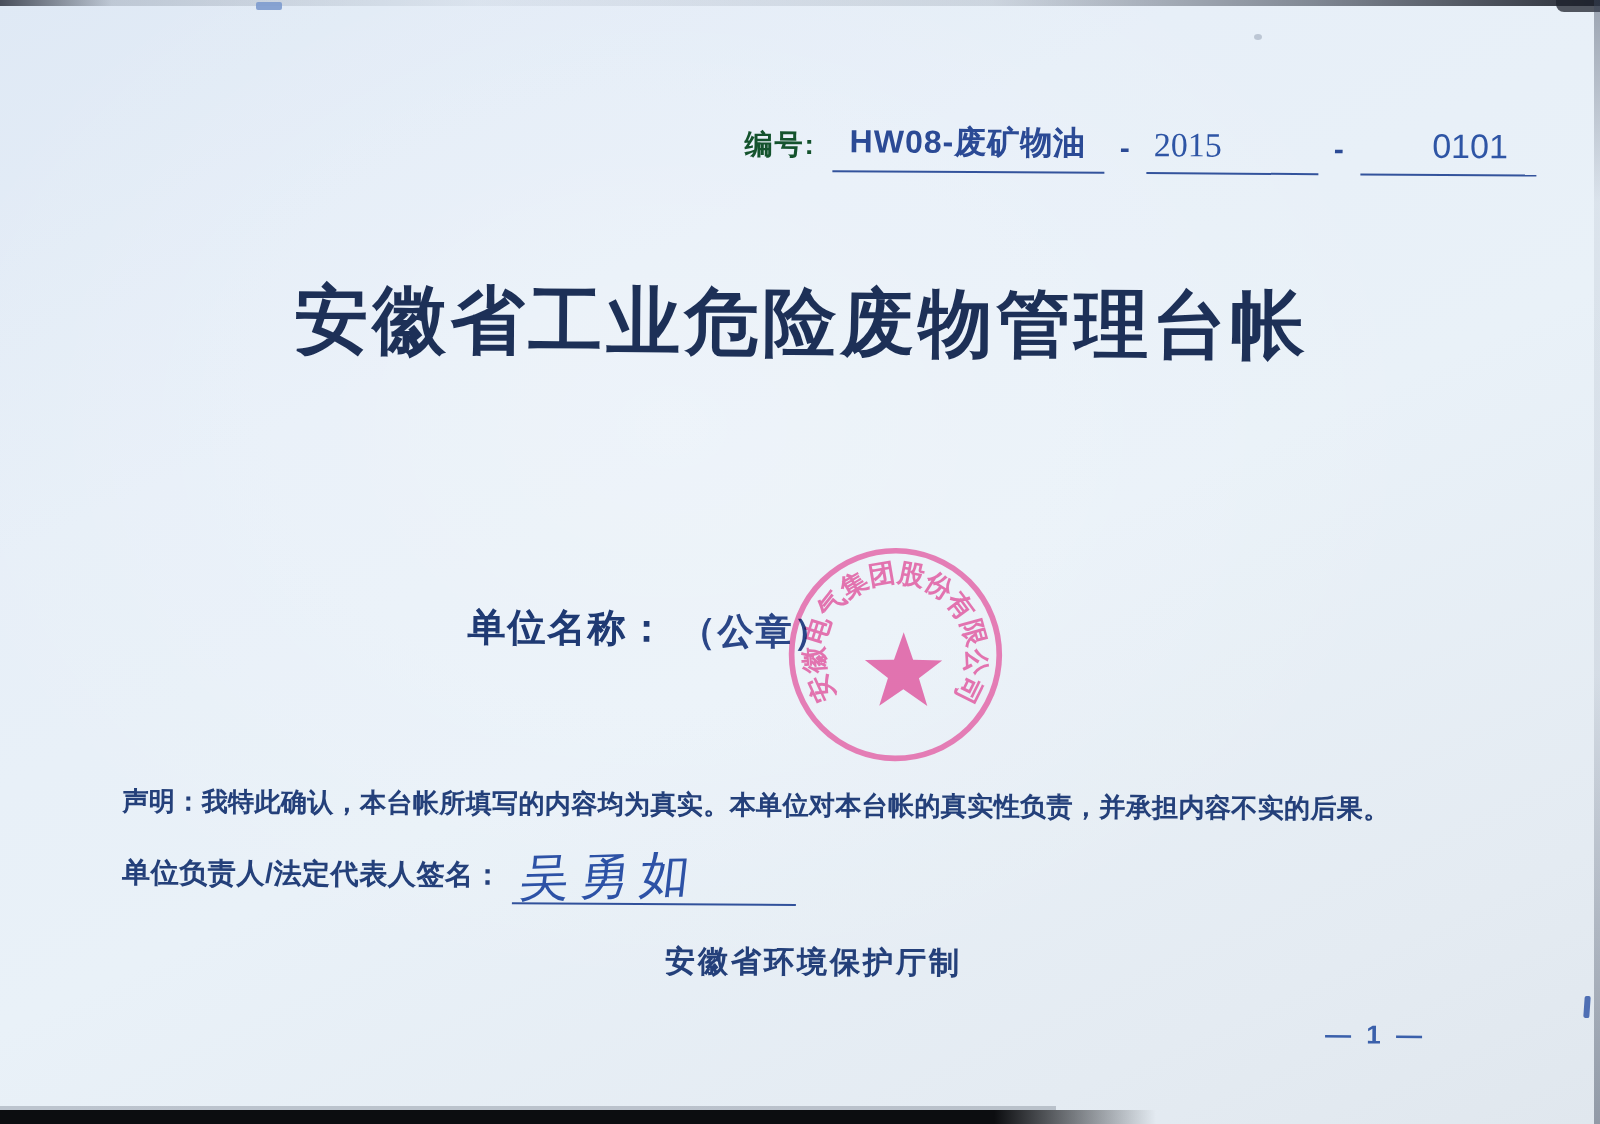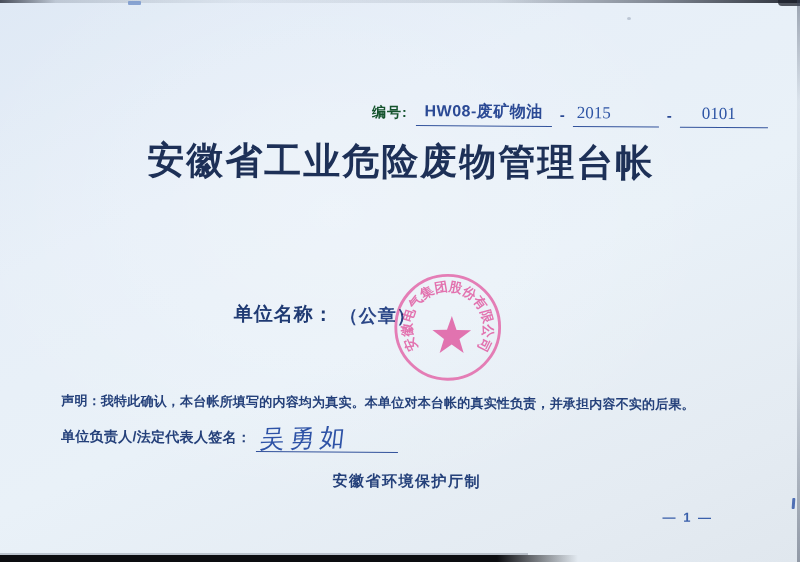--- a/index.html
+++ b/index.html
@@ -8,25 +8,25 @@
     font-family:"Liberation Sans","DejaVu Sans",sans-serif;
     background:linear-gradient(155deg,#dfe9f5 0%,#e7eff8 30%,#e9f1f8 55%,#e4ebf2 85%,#e0e7ee 100%);
   }
   .paper-sheen{position:absolute;inset:0;pointer-events:none;
     background:radial-gradient(ellipse at 42% 38%, rgba(255,255,255,.25) 0%, rgba(255,255,255,0) 60%);}
   .content{position:absolute;inset:0;transform:rotate(0.35deg);color:#24407a;}
 
   
   .serial-row{position:absolute;top:61px;left:371px;display:flex;align-items:flex-end;gap:8px;}
   .serial-label{font-size:14px;font-weight:bold;color:#14532d;padding-bottom:4px;letter-spacing:1px;}
-  .u-field{border-bottom:1.6px solid #33539c;padding:0 4px 3px;margin-top:40px;}
+  .u-field{border-bottom:1.6px solid #33539c;padding:0 4px 3px;}
   .serial-code{font-size:16px;font-weight:bold;color:#2b4a95;letter-spacing:.5px;min-width:128px;text-align:center;}
   .serial-dash{font-size:15px;font-weight:bold;color:#2b4a95;padding-bottom:4px;}
   .serial-year{font-family:"Liberation Serif","DejaVu Serif",serif;font-size:17px;color:#2e55a5;min-width:68px;text-align:left;padding-right:14px;}
-  .serial-num{font-family:Liberation Serif, serif;font-size:17px;color:#2e55a5;min-width:70px;text-align:center;padding-right:14px;}
+  .serial-num{font-family:Liberation Sans, sans-serif;font-size:17px;color:#2e55a5;min-width:70px;text-align:right;padding-right:14px;}
 
   
   .doc-title{position:absolute;top:137px;left:0;right:0;text-align:center;
     font-family:"Liberation Serif","DejaVu Serif",serif;font-size:37px;font-weight:600;
     letter-spacing:2px;color:#1d3057;}
 
   
   .unit-row{position:absolute;top:302px;left:234px;display:flex;align-items:flex-end;}
   .unit-label{font-size:19px;font-weight:bold;letter-spacing:1px;color:#1f3a73;}
   .unit-value-wrap{border-bottom:2px solid #2c4a8e;width:160px;text-align:center;

